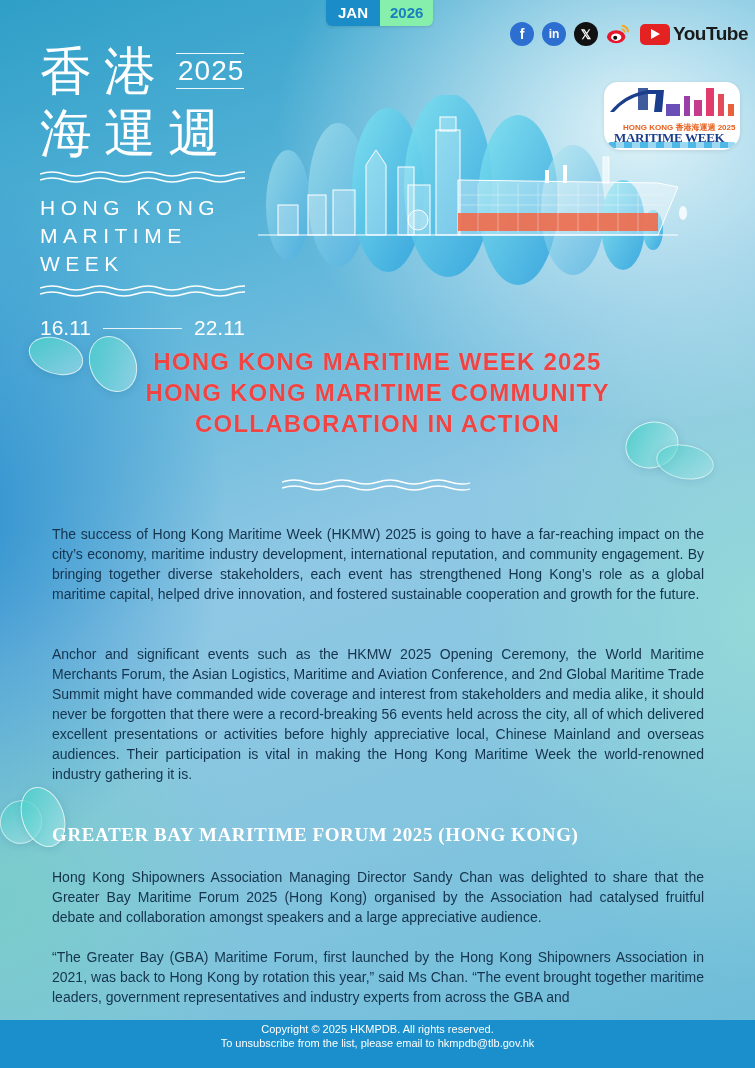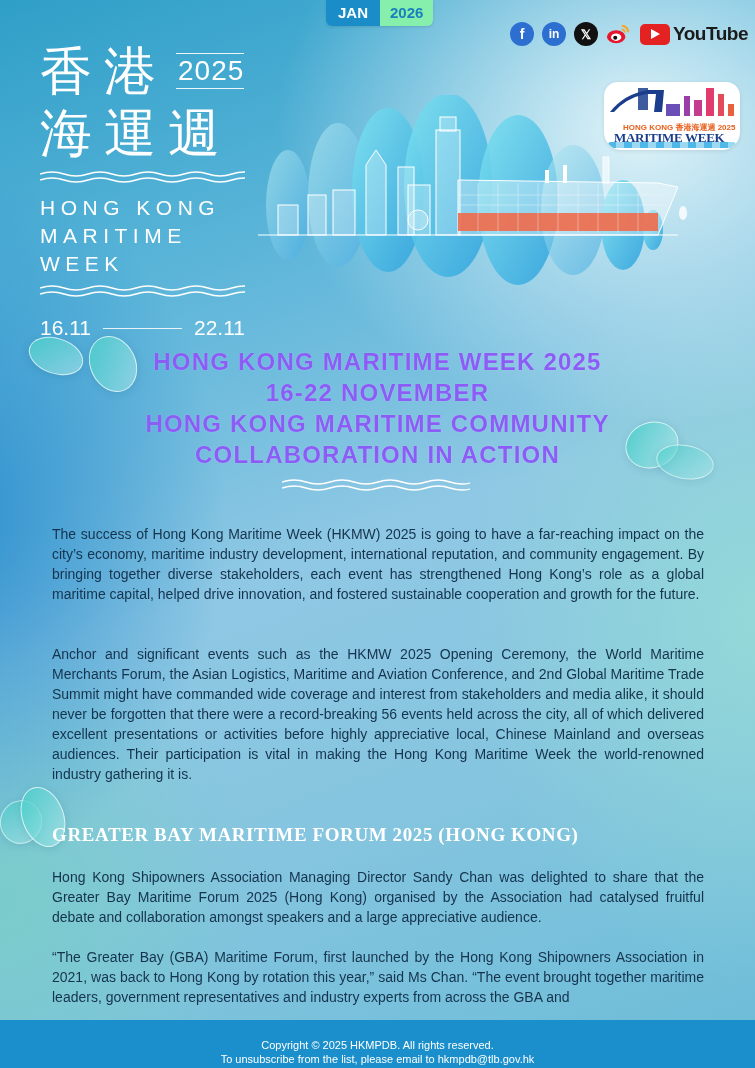--- a/index.html
+++ b/index.html
@@ -44,36 +44,36 @@
   .yr { margin-left: 8px; border-top: 1.5px solid rgba(255,255,255,0.9); border-bottom: 1.5px solid rgba(255,255,255,0.9); font-size: 28px; letter-spacing: 1px; line-height: 30px; padding: 2px 2px; font-weight: normal; width: 64px; text-align: center; }
   .wavy { height: 14px; margin: 6px 0; }
   .en { font-size: 21px; letter-spacing: 5.5px; line-height: 28px; font-weight: normal; }
   .dates { display: flex; align-items: center; justify-content: center; font-size: 21px; margin-top: 8px; }
   .dates .line { flex: 1; height: 1px; background: rgba(255,255,255,0.85); margin: 0 12px; }
 
   
   .art { position: absolute; left: 258px; top: 95px; width: 440px; height: 195px; }
 
   
-  .headline { position: absolute; left: 60px; width: 635px; top: 346px; text-align: center; color: #8b5cf6; font-weight: bold; font-size: 24px; line-height: 31px; letter-spacing: 1.2px; text-shadow: 0 0 1px rgba(255,255,255,0.5); }
+  .headline { position: absolute; left: 60px; width: 635px; top: 346px; text-align: center; color: #ef4444; font-weight: bold; font-size: 24px; line-height: 31px; letter-spacing: 1.2px; text-shadow: 0 0 1px rgba(255,255,255,0.5); }
   .head-wave { position: absolute; left: 282px; top: 478px; width: 188px; height: 14px; }
 
   
   .body { position: absolute; left: 52px; width: 652px; color: #15334d; font-size: 14px; line-height: 20px; text-align: justify; font-family: "Liberation Sans", sans-serif; }
   .p1 { top: 510px; }
   .p2 { top: 630px; }
   .h2 { position: absolute; left: 52px; top: 808px; color: #fff; font-weight: bold; font-size: 19px; letter-spacing: 0.6px; font-family: Liberation Serif, serif; }
   .p3 { top: 853px; }
   .p4 { top: 933px; }
 
   
   .lens { position: absolute; border-radius: 50%; background: linear-gradient(135deg, rgba(70,205,200,0.85), rgba(190,235,240,0.55)); border: 1px solid rgba(255,255,255,0.7); box-shadow: 0 2px 8px rgba(0,80,120,0.15); }
 
   
-  .footer { position: absolute; left: 0; right: 0; bottom: 0; height: 48px; background: #1a8fcb; color: #fff; text-align: center; font-size: 11px; line-height: 14px; padding-top: 18px; box-sizing: border-box; }
+  .footer { position: absolute; left: 0; right: 0; bottom: 0; height: 48px; background: #1a8fcb; color: #fff; text-align: center; font-size: 11px; line-height: 14px; padding-top: 2px; box-sizing: border-box; }
 </style>
 </head>
 <body>
 
 <div class="page">
 
   <div class="date-tab">
     <span class="m">JAN</span>
     <span class="y">2026</span>
   </div>
@@ -197,21 +197,20 @@
 
   <span class="lens" style="left:28px;top:338px;width:54px;height:34px;transform:rotate(18deg);"></span>
   <span class="lens" style="left:90px;top:335px;width:44px;height:56px;transform:rotate(-25deg);"></span>
   <span class="lens" style="left:625px;top:422px;width:52px;height:44px;transform:rotate(-20deg);"></span>
   <span class="lens" style="left:656px;top:445px;width:56px;height:32px;transform:rotate(10deg);opacity:0.8;"></span>
   <span class="lens" style="left:0px;top:800px;width:40px;height:42px;transform:rotate(20deg);opacity:0.8;"></span>
   <span class="lens" style="left:22px;top:786px;width:40px;height:60px;transform:rotate(-20deg);"></span>
 
   <div class="headline">
     <div>HONG KONG MARITIME WEEK 2025</div>
-    <div>16-22 NOVEMBER</div>
     <div>HONG KONG MARITIME COMMUNITY</div>
     <div>COLLABORATION IN ACTION</div>
   </div>
   <svg class="head-wave" viewBox="0 0 188 14">
     <path d="M0 4 Q12 0 24 4 T48 4 T72 4 T96 4 T120 4 T144 4 T168 4 T192 4" stroke="#fff" stroke-width="1.4" fill="none"></path>
     <path d="M0 10 Q12 6 24 10 T48 10 T72 10 T96 10 T120 10 T144 10 T168 10 T192 10" stroke="#fff" stroke-width="1.4" fill="none"></path>
   </svg>
 
   <p class="body p1">The success of Hong Kong Maritime Week (HKMW) 2025 is going to have a far-reaching impact on the city’s economy, maritime industry development, international reputation, and community engagement. By bringing together diverse stakeholders, each event has strengthened Hong Kong’s role as a global maritime capital, helped drive innovation, and fostered sustainable cooperation and growth for the future.</p>
   <p class="body p2">Anchor and significant events such as the HKMW 2025 Opening Ceremony, the World Maritime Merchants Forum, the Asian Logistics, Maritime and Aviation Conference, and 2nd Global Maritime Trade Summit might have commanded wide coverage and interest from stakeholders and media alike, it should never be forgotten that there were a record-breaking 56 events held across the city, all of which delivered excellent presentations or activities before highly appreciative local, Chinese Mainland and overseas audiences. Their participation is vital in making the Hong Kong Maritime Week the world-renowned industry gathering it is.</p>

